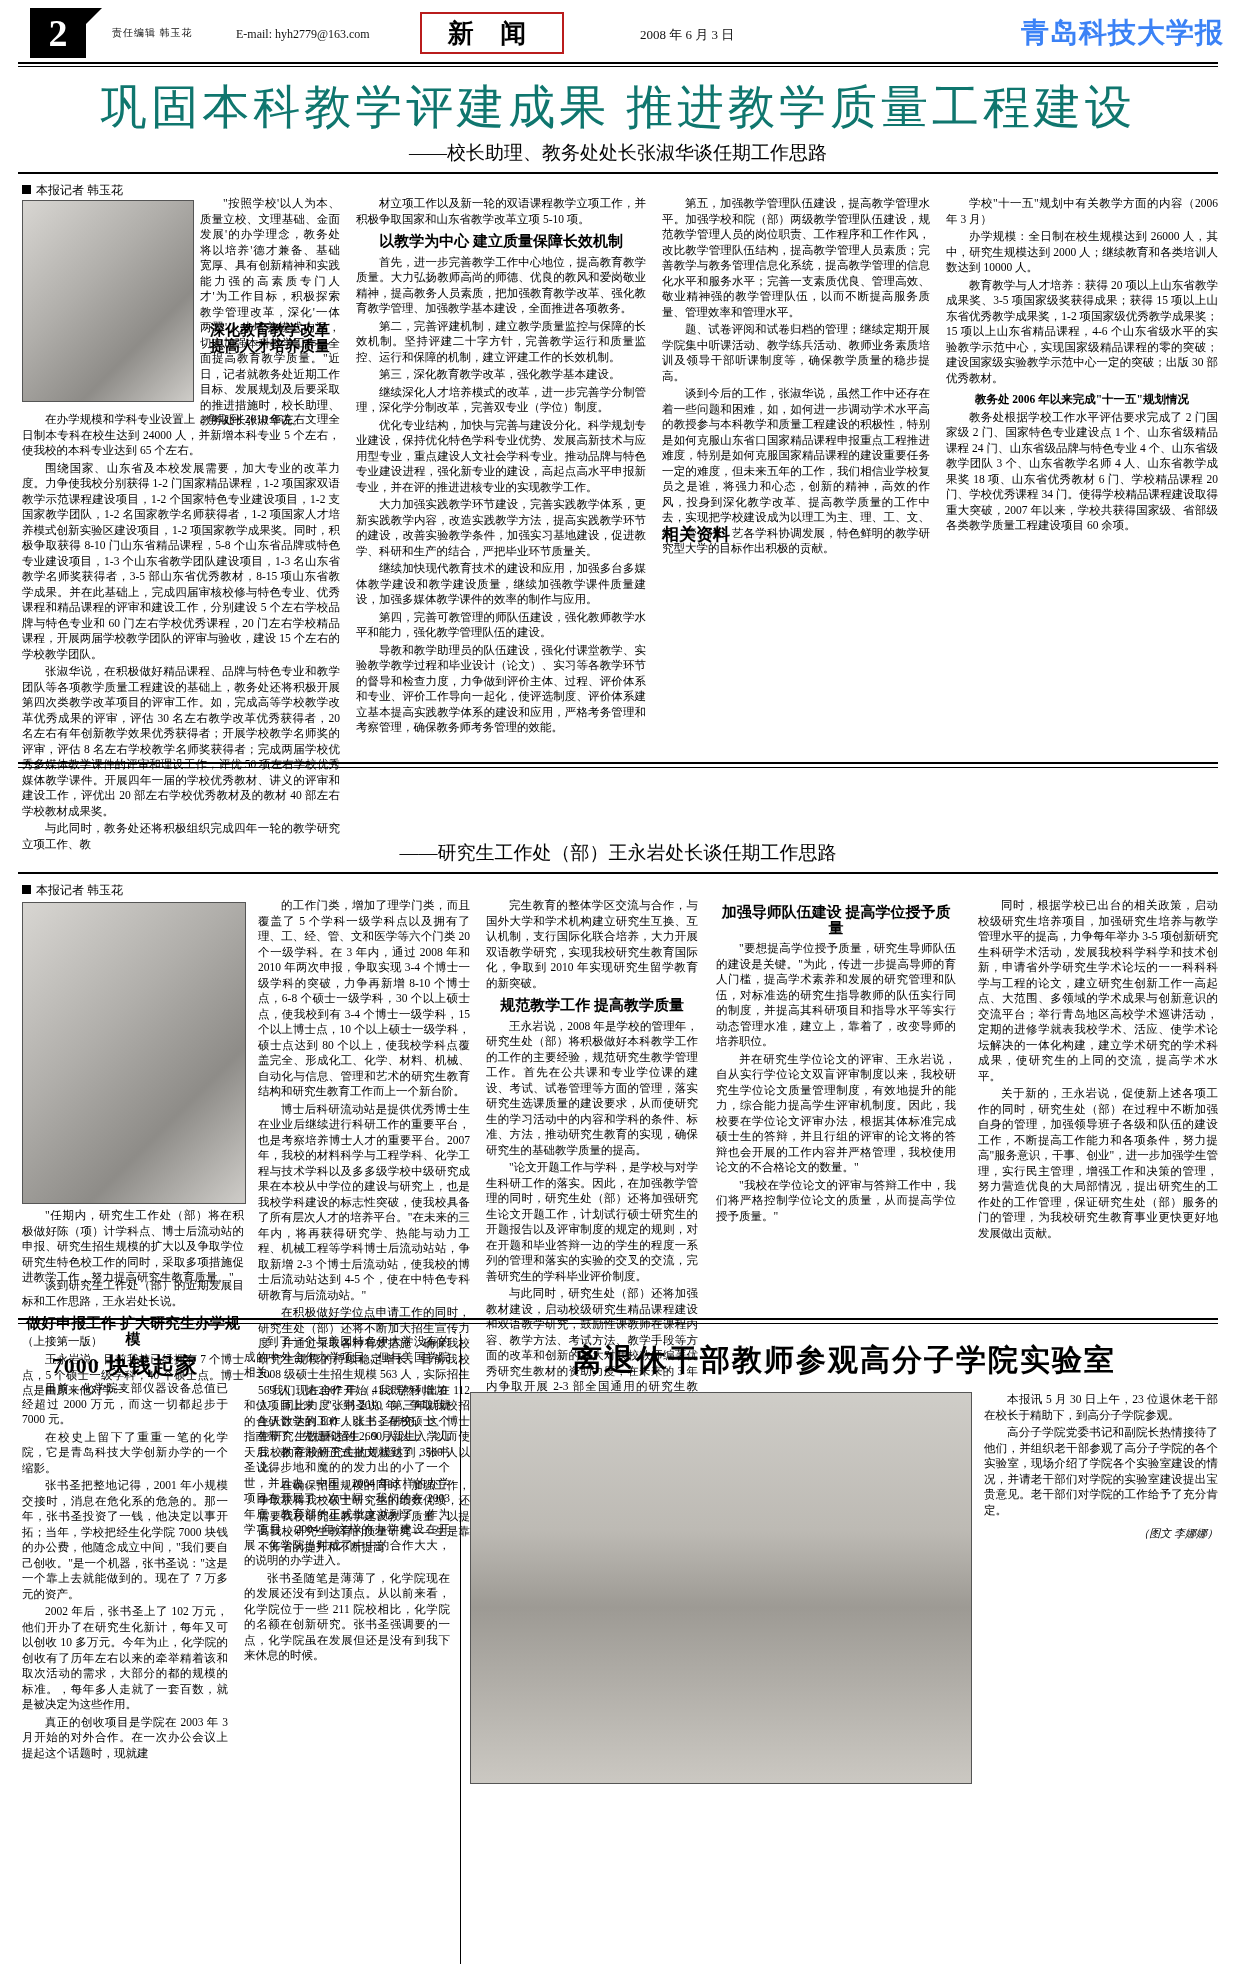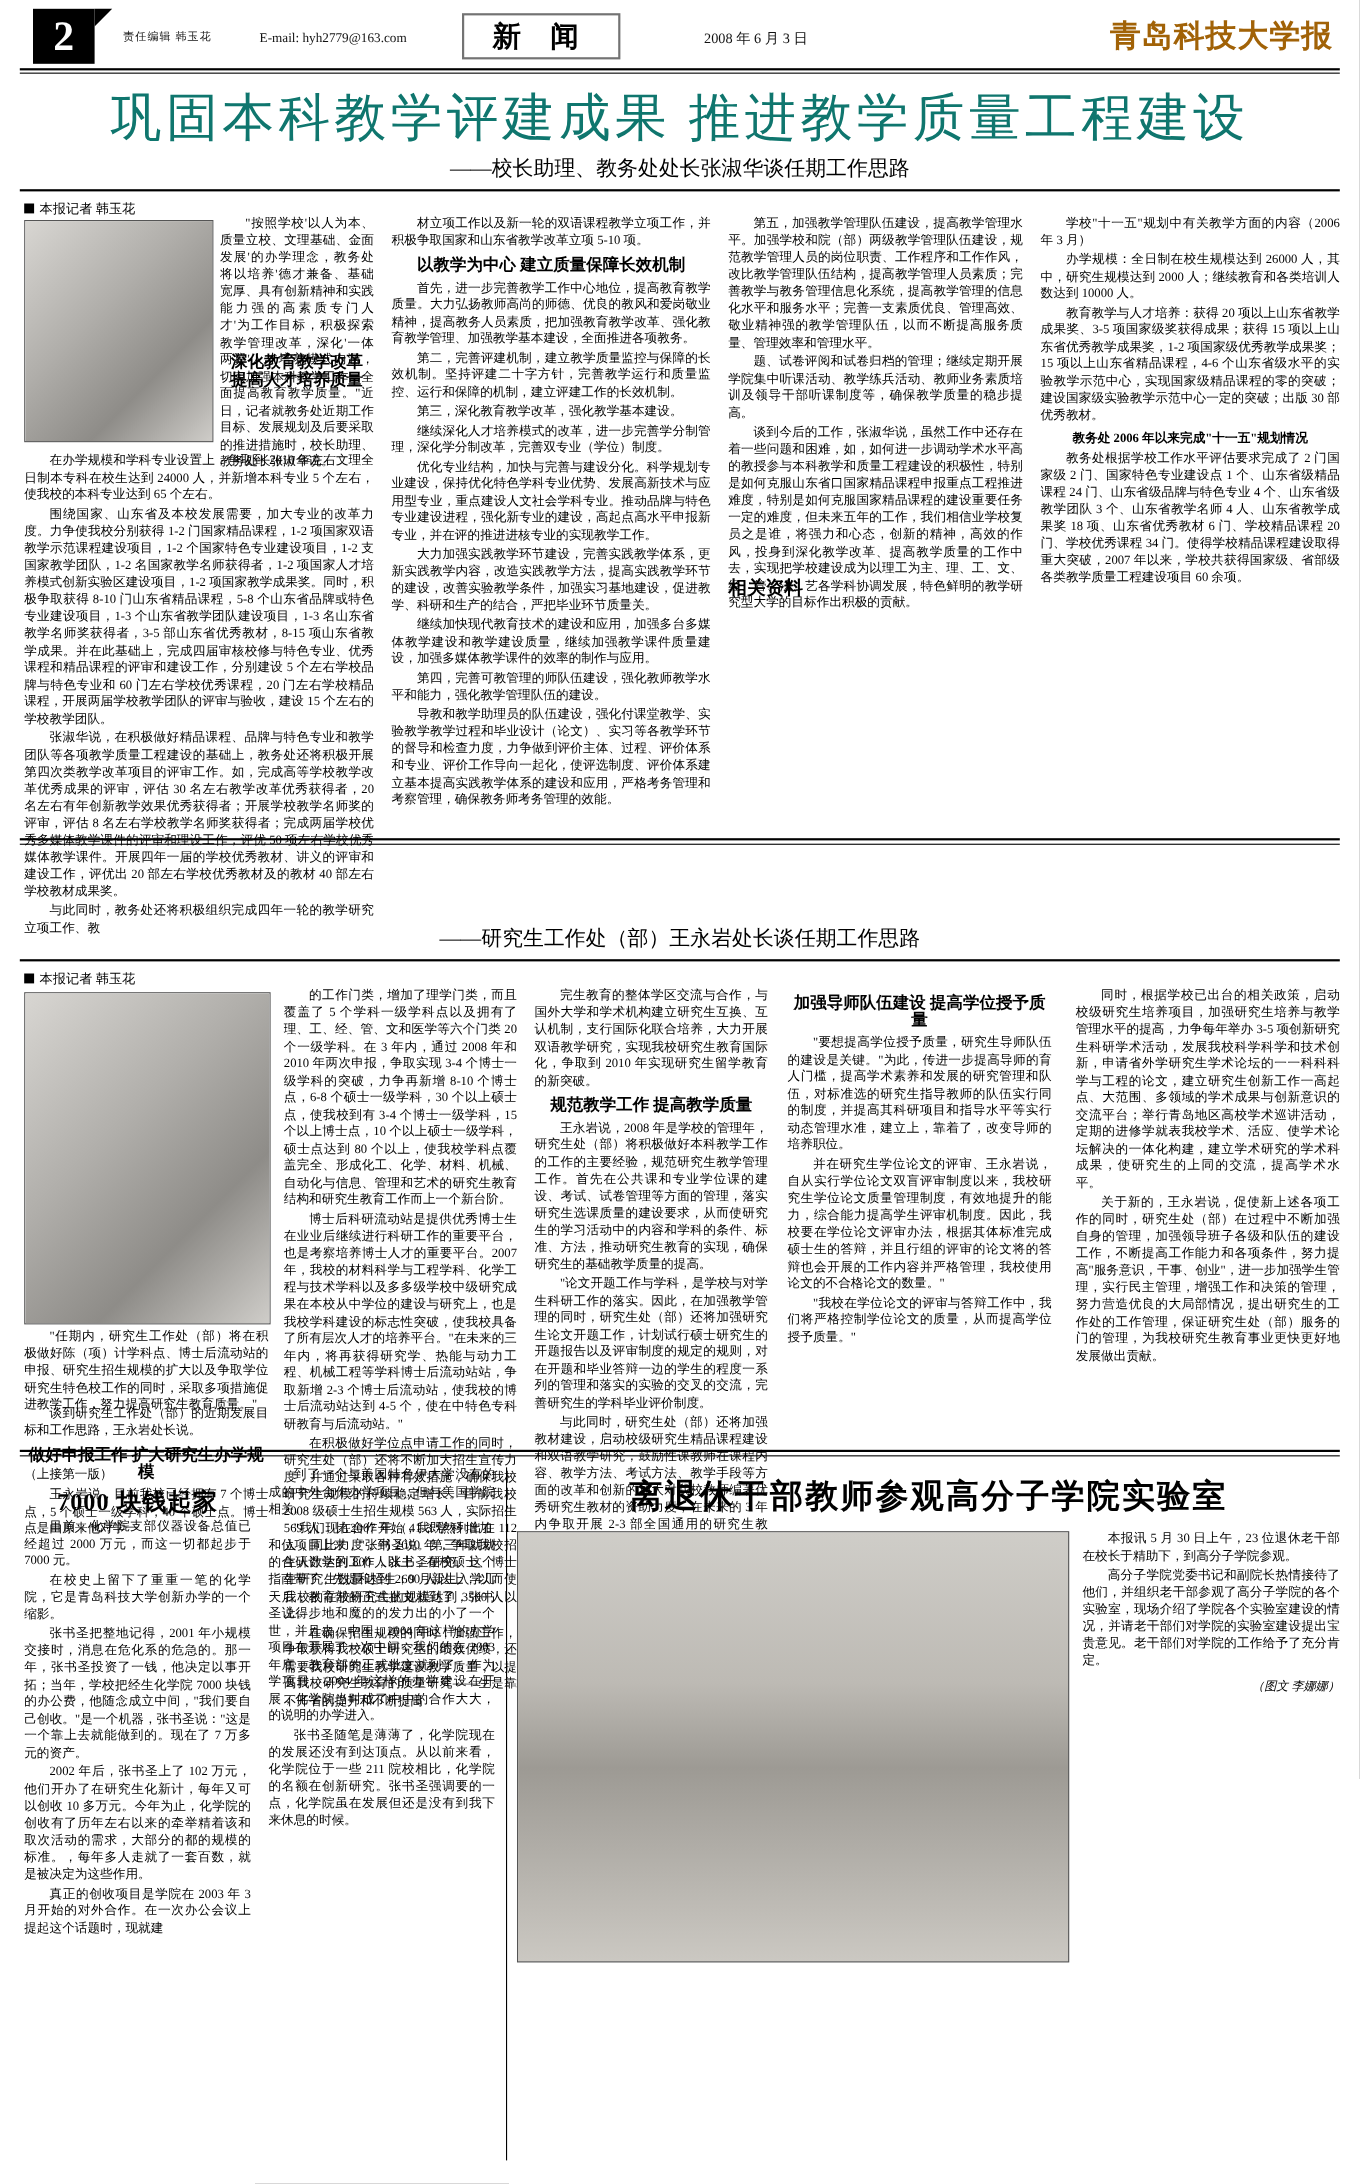--- a/index.html
+++ b/index.html
@@ -19,28 +19,28 @@
   .corner-fold{
     position:absolute;left:86px;top:8px;width:0;height:0;
     border-left:16px solid #000;border-bottom:16px solid transparent;
   }
   .mast-editor{
     position:absolute;left:112px;top:26px;font-size:10px;color:#111;letter-spacing:1px;
   }
   .mast-email{position:absolute;left:236px;top:27px;font-size:12px;color:#111;}
   .mast-news-box{
     position:absolute;left:420px;top:12px;width:140px;height:38px;
-    border:2px solid #737373;display:flex;align-items:center;justify-content:center;
+    border:2px solid #b91c1c;display:flex;align-items:center;justify-content:center;
   }
   .mast-news-box span{font-size:26px;font-weight:bold;letter-spacing:10px;
     font-family:"Liberation Serif",serif;}
   .mast-date{position:absolute;left:640px;top:26px;font-size:13px;color:#111;}
   .mast-paper{
-    position:absolute;right:24px;top:14px;font-size:28px;font-weight:bold;
-    letter-spacing:1px;color:#a16207;font-family:"Liberation Serif",serif;
+    position:absolute;right:12px;top:14px;font-size:28px;font-weight:bold;
+    letter-spacing:1px;color:#3b82f6;font-family:"Liberation Serif",serif;
   }
   .rule{position:absolute;left:18px;width:1200px;background:#000;}
   .rule.r1{top:62px;height:2px;}
   .rule.r2{top:66px;height:1px;}
 
   
   .headline{
     position:absolute;left:18px;width:1200px;text-align:center;
     font-weight:normal;color:#0f766e;font-family:"Liberation Serif",serif;
   }

